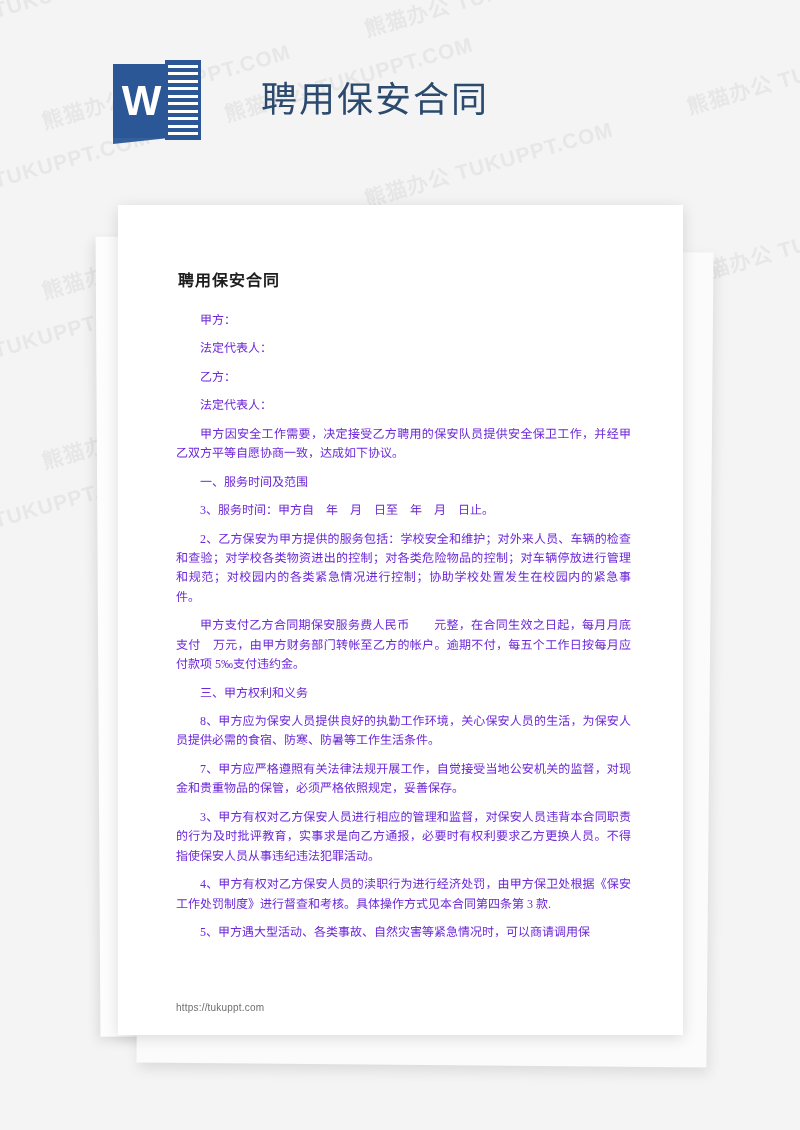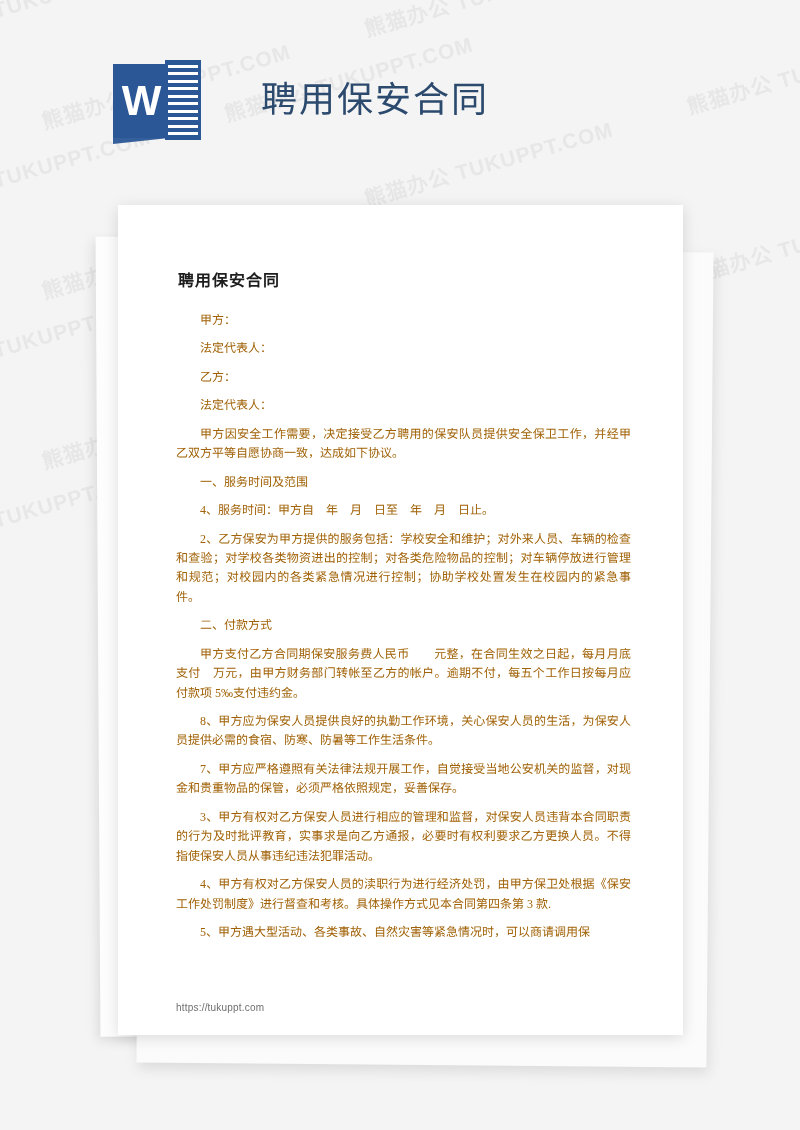--- a/index.html
+++ b/index.html
@@ -160,21 +160,21 @@
     letter-spacing: 1px;
     margin: 0 0 20px 2px;
     color: #1d1d1d;
   }
   p.para {
     margin: 0 0 9px 0;
     font-size: 12px;
     line-height: 1.62;
     text-align: justify;
     text-indent: 2em;
-    color: #a16207;
+    color: #6d28d9;
   }
 
   .page-footer {
     position: absolute;
     left: 58px;
     bottom: 22px;
     font-family: "Liberation Sans", sans-serif;
     font-size: 10px;
     color: #6f6f6f;
     letter-spacing: .2px;
@@ -225,24 +225,24 @@
   <div class="page-main">
     <div class="page-body">
       <div class="doc-title">聘用保安合同</div>
       <div id="paragraphs">
           <p class="para">甲方：</p>
           <p class="para">法定代表人：</p>
           <p class="para">乙方：</p>
           <p class="para">法定代表人：</p>
           <p class="para">甲方因安全工作需要，决定接受乙方聘用的保安队员提供安全保卫工作，并经甲乙双方平等自愿协商一致，达成如下协议。</p>
           <p class="para">一、服务时间及范围</p>
-          <p class="para">4、服务时间：甲方自　年　月　日至　年　月　日止。</p>
+          <p class="para">3、服务时间：甲方自　年　月　日至　年　月　日止。</p>
           <p class="para">2、乙方保安为甲方提供的服务包括：学校安全和维护；对外来人员、车辆的检查和查验；对学校各类物资进出的控制；对各类危险物品的控制；对车辆停放进行管理和规范；对校园内的各类紧急情况进行控制；协助学校处置发生在校园内的紧急事件。</p>
-          <p class="para">二、付款方式</p>
           <p class="para">甲方支付乙方合同期保安服务费人民币　　元整，在合同生效之日起，每月月底支付　万元，由甲方财务部门转帐至乙方的帐户。逾期不付，每五个工作日按每月应付款项 5‰支付违约金。</p>
+          <p class="para">三、甲方权利和义务</p>
           <p class="para">8、甲方应为保安人员提供良好的执勤工作环境，关心保安人员的生活，为保安人员提供必需的食宿、防寒、防暑等工作生活条件。</p>
           <p class="para">7、甲方应严格遵照有关法律法规开展工作，自觉接受当地公安机关的监督，对现金和贵重物品的保管，必须严格依照规定，妥善保存。</p>
           <p class="para">3、甲方有权对乙方保安人员进行相应的管理和监督，对保安人员违背本合同职责的行为及时批评教育，实事求是向乙方通报，必要时有权利要求乙方更换人员。不得指使保安人员从事违纪违法犯罪活动。</p>
           <p class="para">4、甲方有权对乙方保安人员的渎职行为进行经济处罚，由甲方保卫处根据《保安工作处罚制度》进行督查和考核。具体操作方式见本合同第四条第 3 款.</p>
           <p class="para">5、甲方遇大型活动、各类事故、自然灾害等紧急情况时，可以商请调用保</p>
         </div>
     </div>
     <div class="page-footer">https://tukuppt.com</div>
   </div>
 

